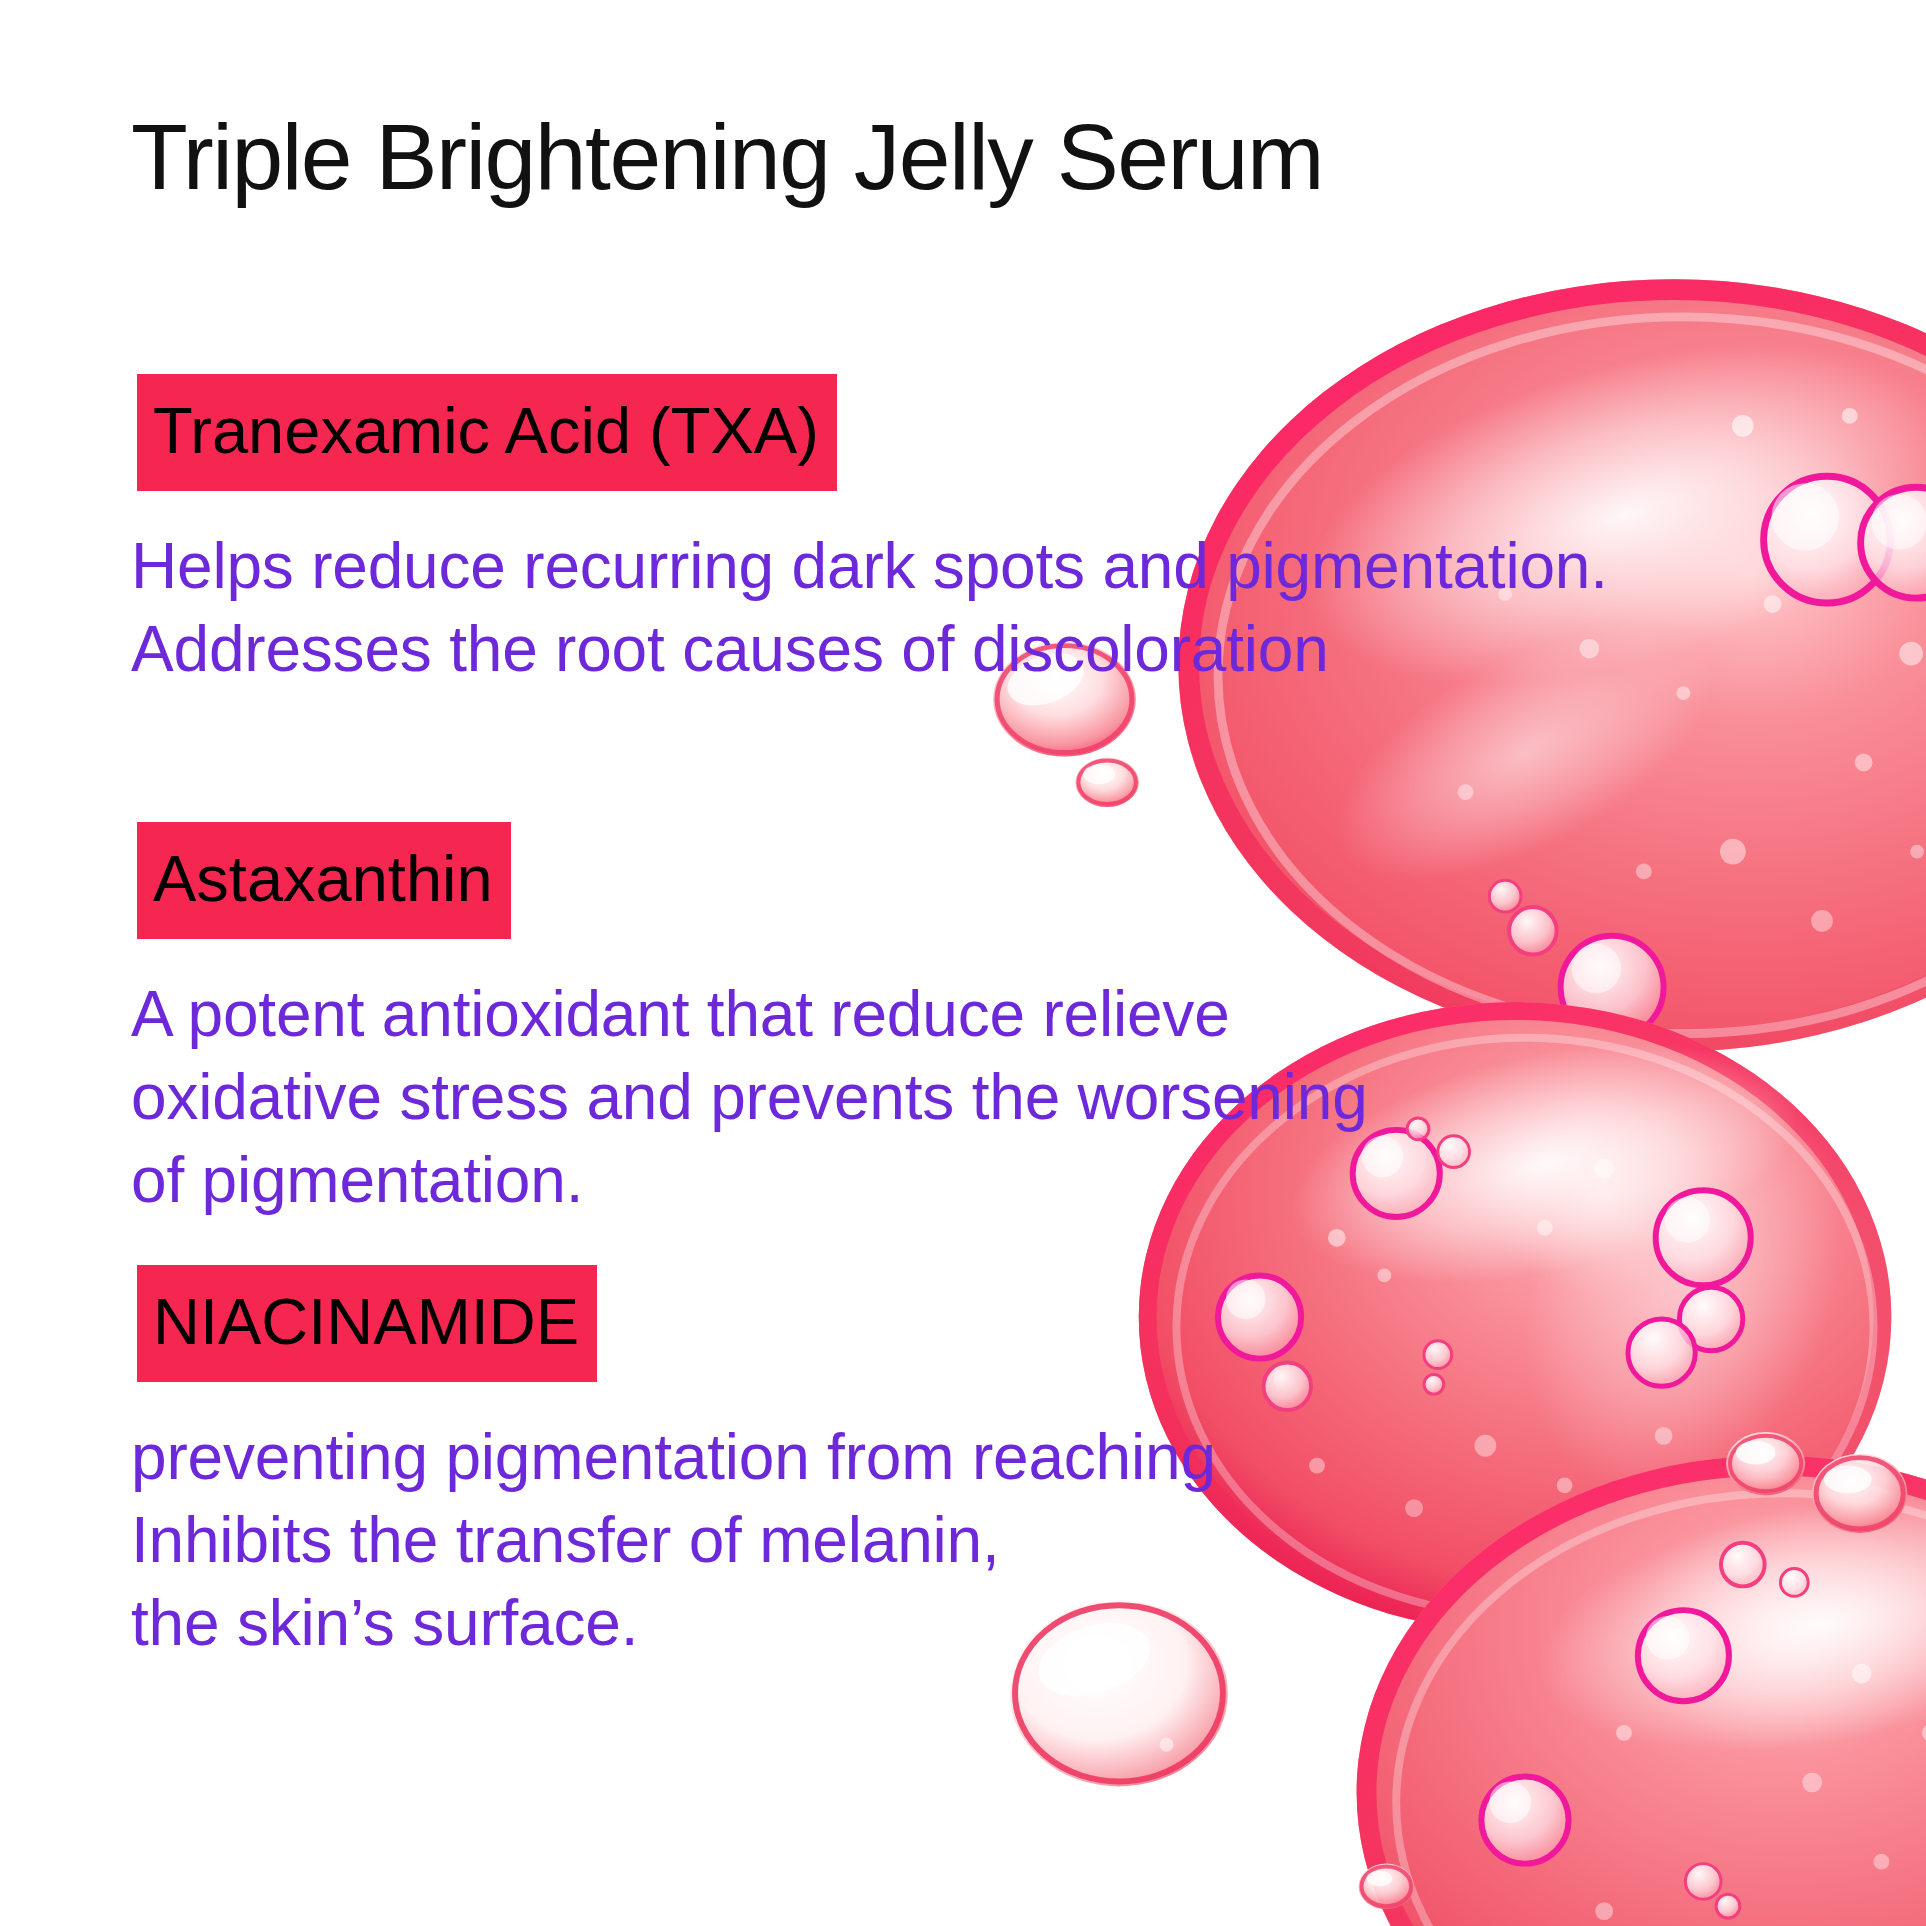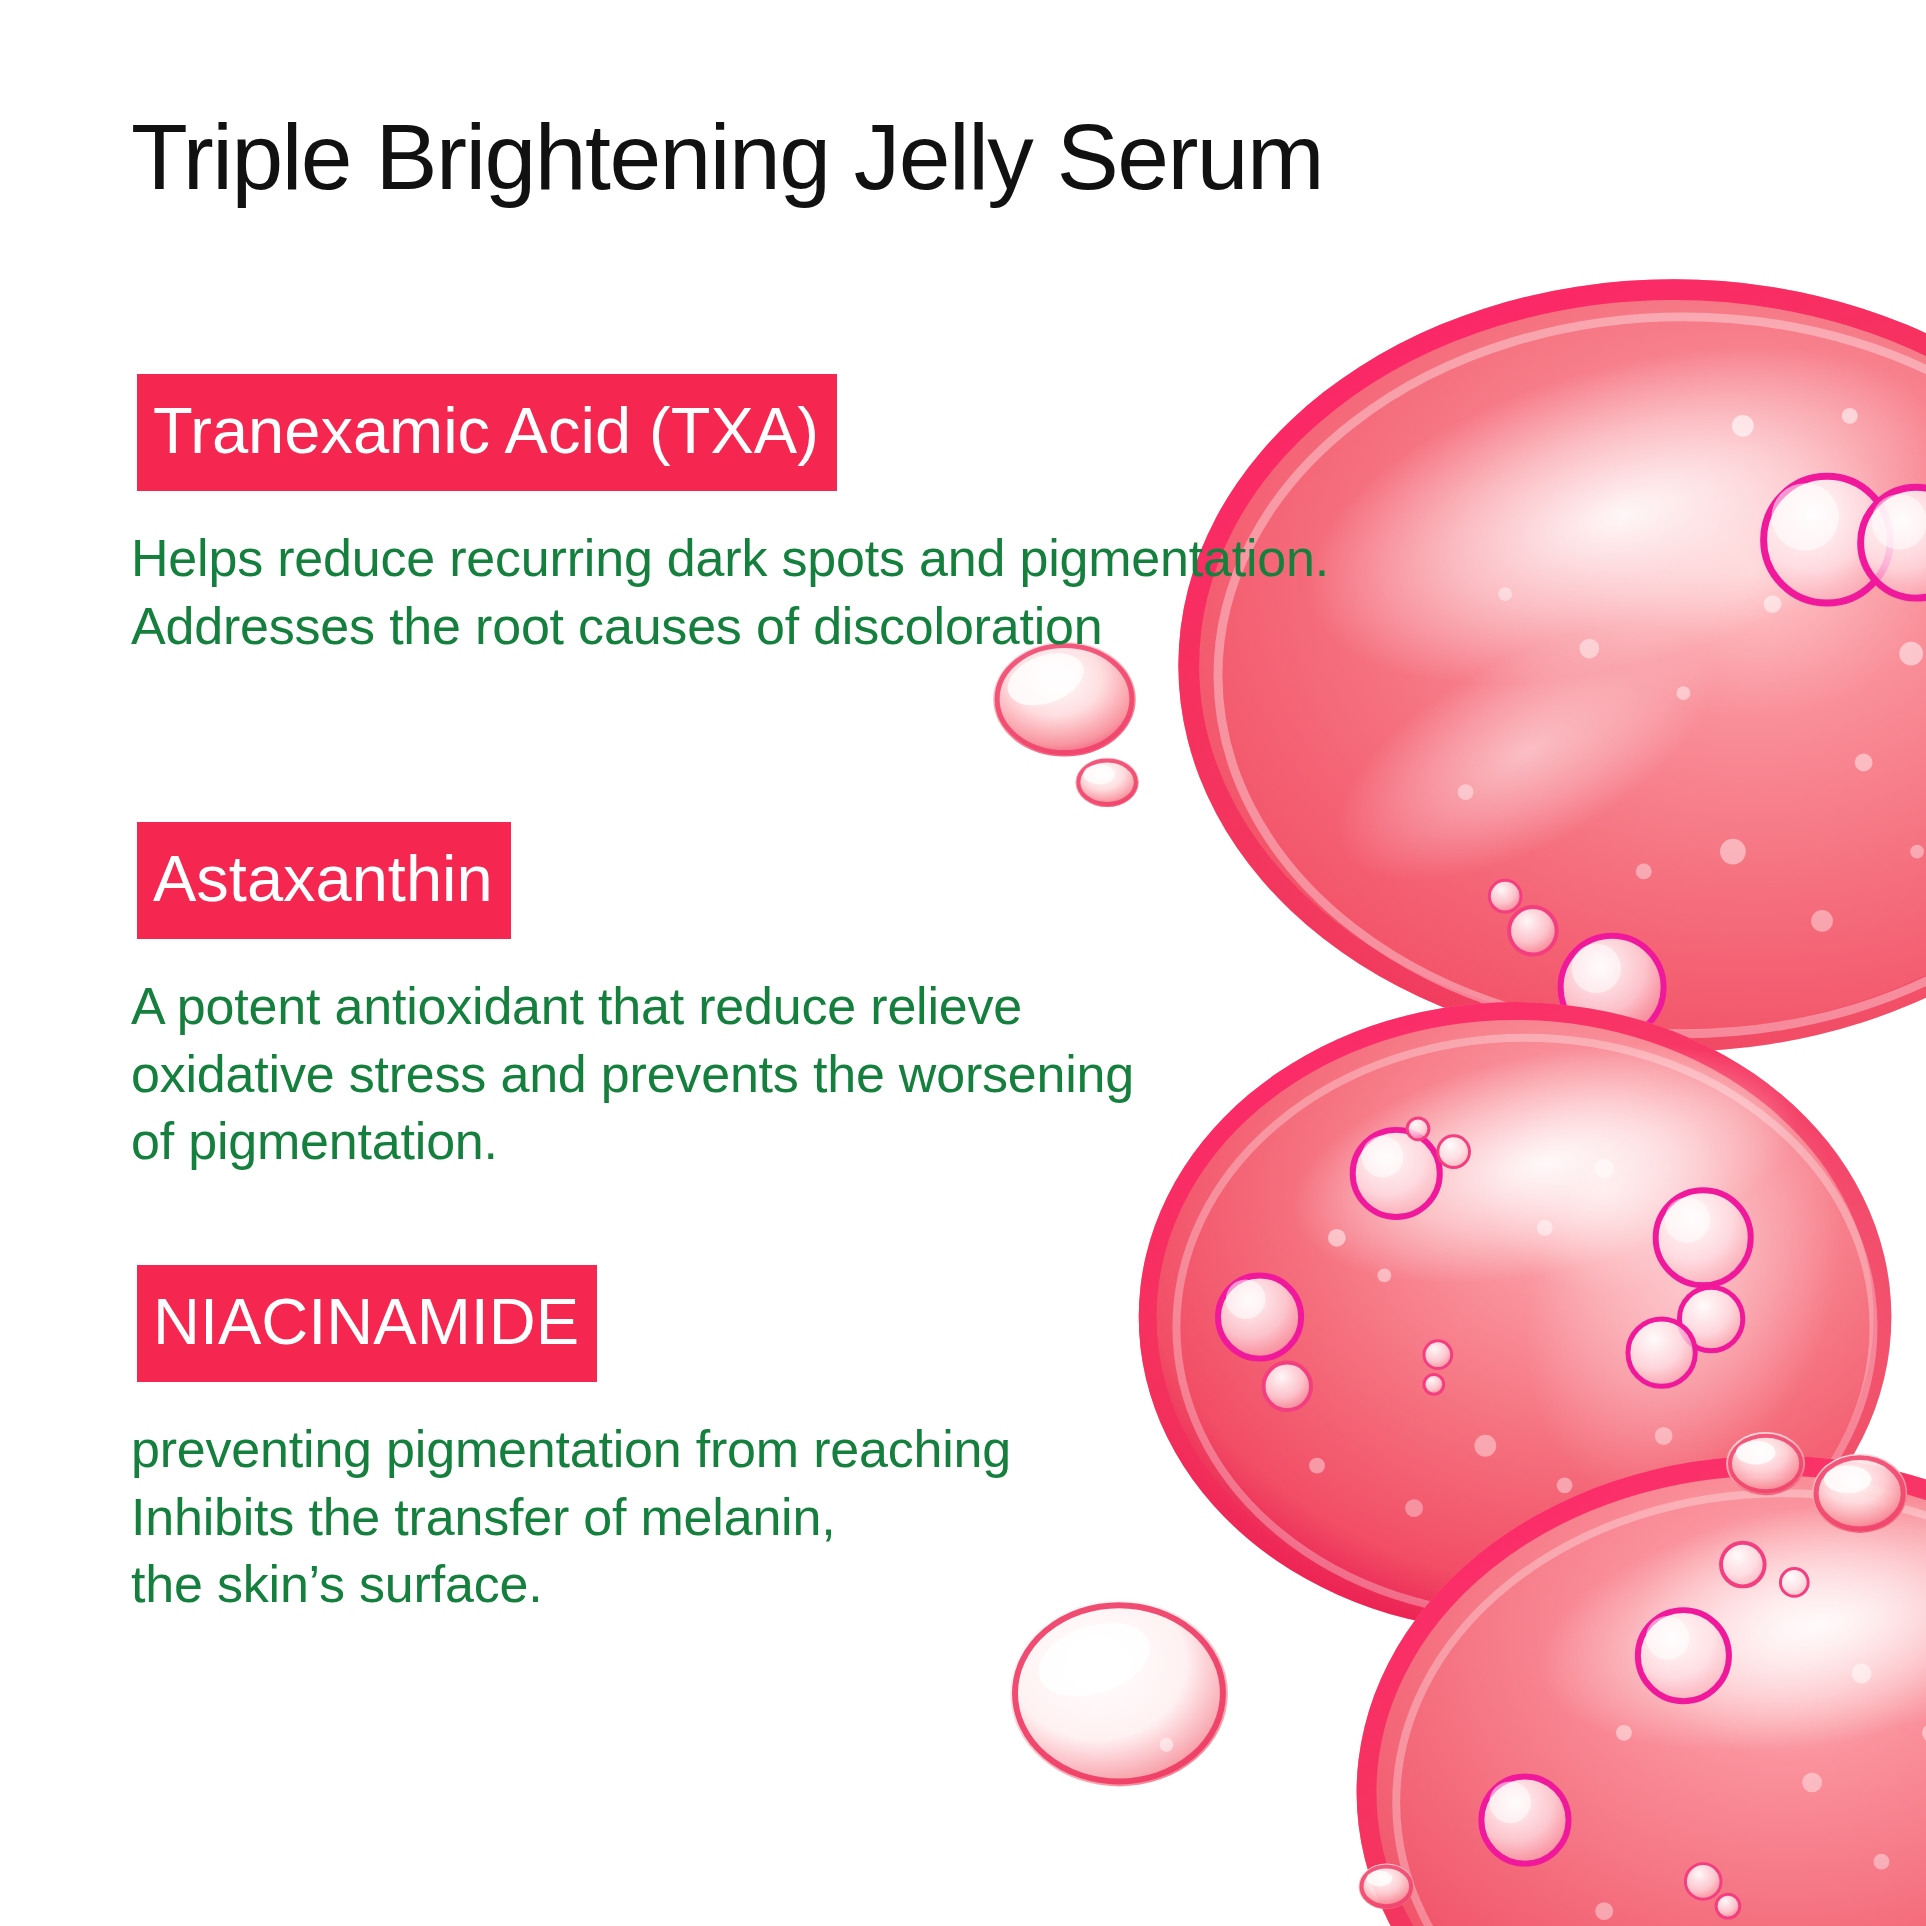--- a/index.html
+++ b/index.html
@@ -39,34 +39,34 @@
   }
 
   .section { position:absolute; left:137px; }
   .section-1 { top:374px; }
   .section-2 { top:822px; }
   .section-3 { top:1265px; }
 
   .badge {
     display:inline-block;
     background:#F5264F;
-    color:#ffffff;
+    color:#000000;
     font-size:65px;
     line-height:1;
     padding:24px 18px 28px 16px;
     letter-spacing:0px;
     white-space:nowrap;
   }
 
   .body-text {
     margin-top:34px;
     margin-left:-6px;
-    font-size:52px;
+    font-size:64px;
     line-height:1.30;
-    color:#15803d;
+    color:#6d28d9;
     letter-spacing:-0.2px;
   }
   .body-text .ln { display:block; white-space:nowrap; }
 </style>
 </head>
 <body>
 
 <svg id="droplet-art" viewBox="0 0 1946 1946" width="1927" height="1927" xmlns="http://www.w3.org/2000/svg">
   <defs>
 

